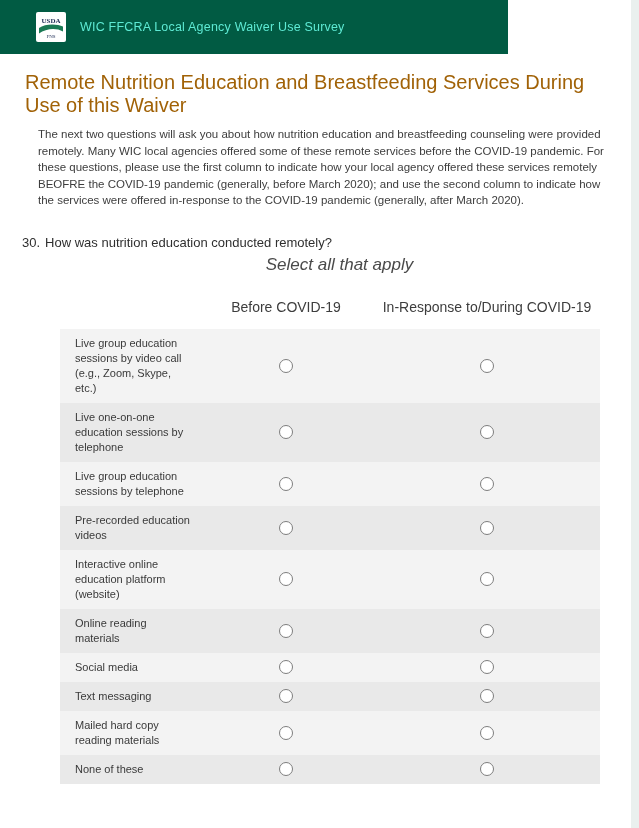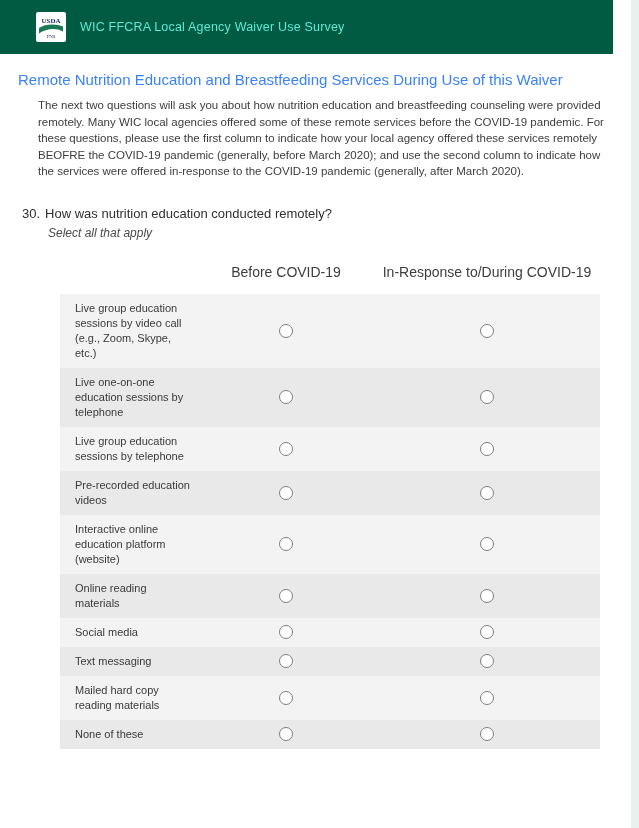--- a/index.html
+++ b/index.html
@@ -3,54 +3,54 @@
 <meta charset="utf-8">
 <style>
   html,body{margin:0;padding:0;}
   body{
     width:639px;height:828px;position:relative;background:#ffffff;
     font-family:"Liberation Sans","DejaVu Sans",sans-serif;
     overflow:hidden;
   }
   
   .topbar{
-    position:absolute;top:0;left:0;width:613px;height:54px;
+    position:absolute;top:0;left:0;width:508px;height:54px;
     background:var(--header-bg,#015B43);
     display:flex;align-items:center;
   }
   .logo{
     width:30px;height:30px;margin-left:36px;background:#ffffff;border-radius:2px;
     display:flex;align-items:center;justify-content:center;flex:0 0 auto;
   }
   .logo svg{display:block;}
   .topbar-title{
     color:#5eead4;font-size:12.5px;margin-left:14px;letter-spacing:.2px;
   }
   
   .rightstrip{
     position:absolute;top:0;right:0;width:8px;height:828px;background:#eaf0ee;
   }
   
   .content{position:absolute;top:54px;left:0;width:631px;padding:0;}
   .page-title{
-    margin:17px 30px 0 18px;
-    font-size:15px;font-weight:400;color:#3b82f6;
+    margin:17px 30px 0 25px;
+    font-size:20px;font-weight:400;color:#a16207;
   }
   .intro{
     margin:9px 28px 0 38px;width:567px;
     font-size:11.5px;line-height:16.5px;color:#3d3d3d;
   }
   .question{
     margin:26px 0 0 22px;display:flex;
     font-size:13px;color:#2f2f2f;
   }
   .qnum{flex:0 0 auto;}
   .qtext{margin-left:5px;}
   .select-all{
-    margin:5px 0 0 48px;font-size:12px;font-style:italic;color:#4a4a4a;
+    margin:5px 0 0 48px;font-size:17px;font-style:italic;color:#4a4a4a;text-align:center;
   }
   
   .matrix{margin:24px 0 0 60px;width:540px;}
   .mgrid{display:grid;grid-template-columns:170px 112px 32px 226px;}
   .mheader{padding-bottom:14px;}
   .mheader .hcell{
     font-size:14px;color:#3d3d3d;text-align:center;
     display:flex;align-items:flex-end;justify-content:center;
   }
   .mrow:nth-child(odd){background:#f3f3f3;}

